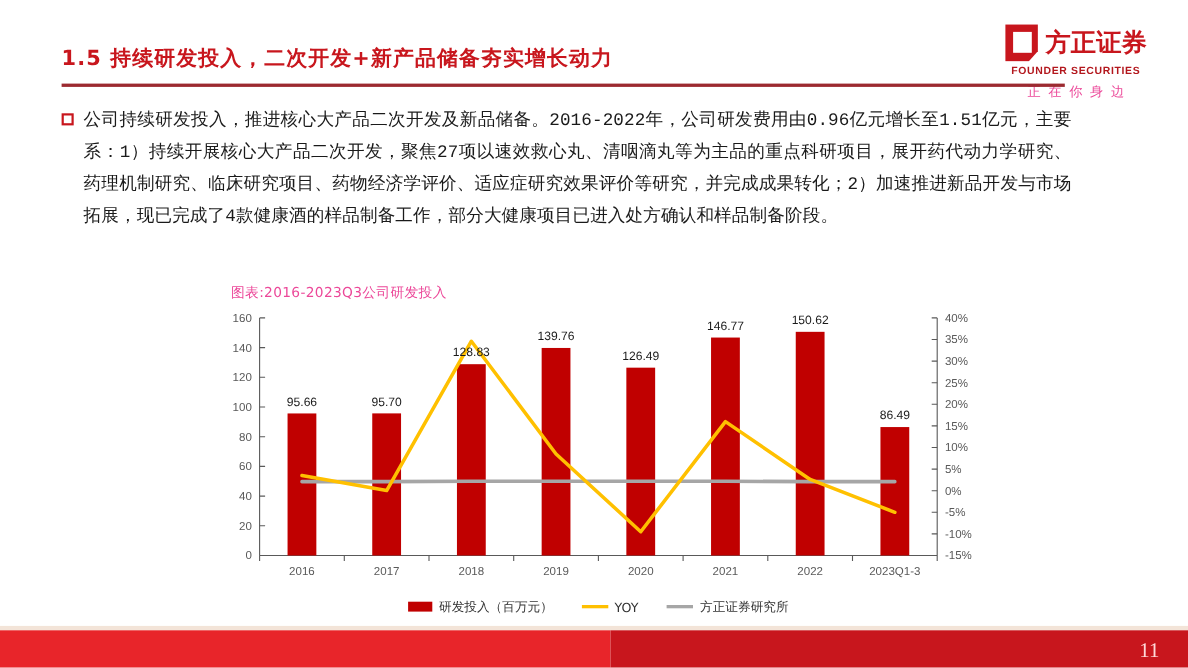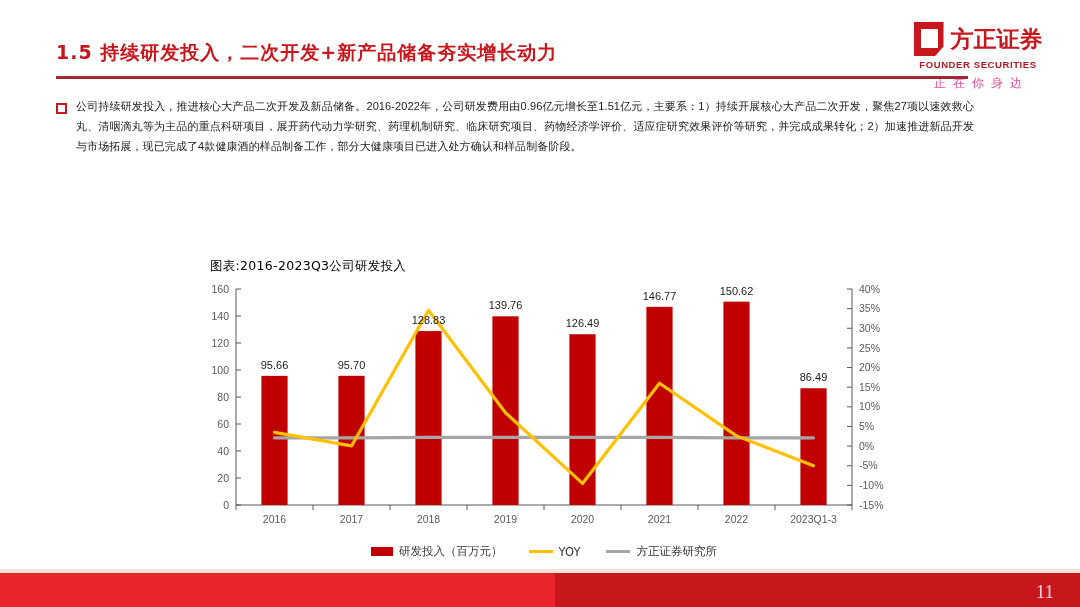--- a/index.html
+++ b/index.html
@@ -51,30 +51,30 @@
     background: #9c2a30;
   }
 
   
   .body-block { position: absolute; left: 56px; top: 96px; width: 918px; display: flex; gap: 9px; }
   .bullet-sq {
     flex: 0 0 auto; width: 11px; height: 11px; margin-top: 7px;
     border: 2px solid #c8161d; background: #fff;
   }
   .body-text {
-    font-family: Liberation Sans, sans-serif;
-    font-size: 11px; line-height: 1.82; color: #1a1a1a;
+    font-family: Liberation Mono, monospace;
+    font-size: 16px; line-height: 1.82; color: #1a1a1a;
     text-align: justify; letter-spacing: 0.1px;
   }
 
   
   .chart-wrap { position: absolute; left: 184px; top: 258px; width: 720px; height: 318px; }
   .chart-title {
     font-family: "DejaVu Sans", sans-serif;
-    font-size: 12.5px; color: #000000; letter-spacing: .3px; margin-left: 26px;
+    font-size: 12.5px; color: #ec4899; letter-spacing: .3px; margin-left: 26px;
   }
   .plot-area { position: relative; width: 720px; height: 255px; margin-top: 8px; }
   .plot-svg { display: block; }
   .legend {
     display: flex; justify-content: center; align-items: center; gap: 26px;
     margin-top: 6px; font-family: "DejaVu Sans", sans-serif; font-size: 11.5px; color: #333;
   }
   .legend-item { display: flex; align-items: center; gap: 6px; }
   .swatch-bar { width: 22px; height: 9px; background: #c00000; }
   .swatch-line { width: 24px; height: 3px; }

